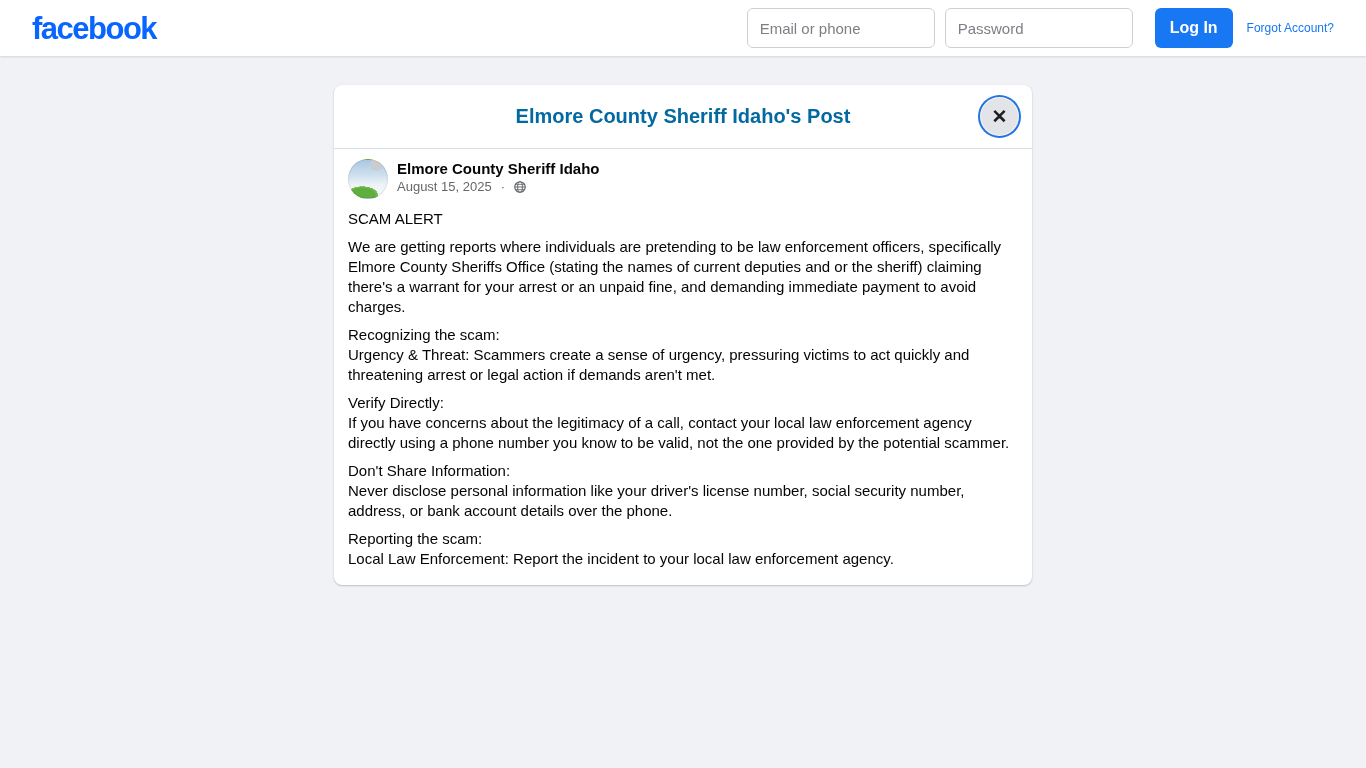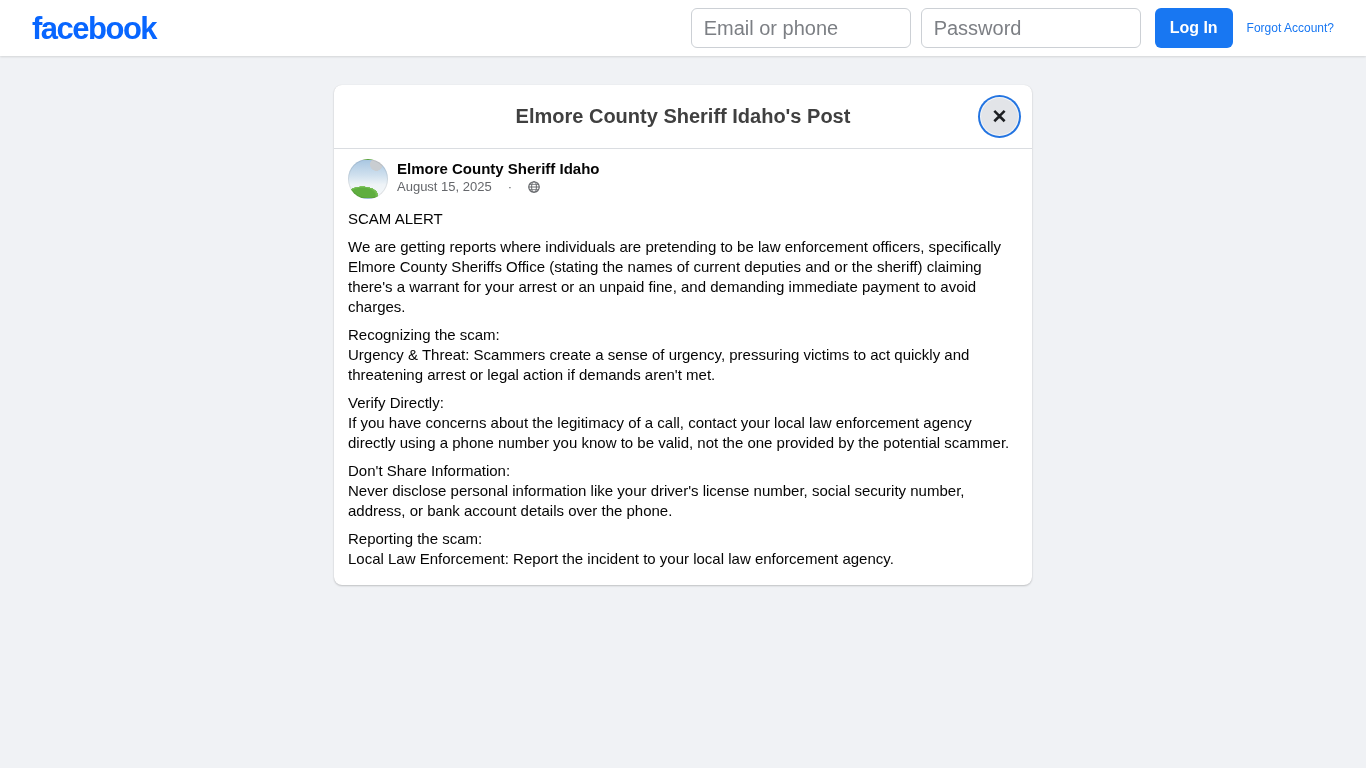--- a/index.html
+++ b/index.html
@@ -30,44 +30,44 @@
     letter-spacing: -1.5px;
     line-height: 1;
     cursor: pointer;
   }
   .login-group {
     display: flex;
     align-items: center;
     gap: 10px;
   }
   .login-input {
-    width: 220px;
+    width: 188px;
     height: 40px;
     border: 1px solid #ccd0d5;
     border-radius: 6px;
     padding: 0 12px;
-    font-size: 20px;
+    font-size: 15px;
     font-family: "Liberation Sans", sans-serif;
     color: #050505;
     background: #fff;
     outline: none;
   }
   .login-input::placeholder { color: #7c7f84; }
   .login-btn {
     height: 40px;
     padding: 0 15px;
     background: #1877f2;
     color: #ffffff;
     border: none;
     border-radius: 6px;
     font-size: 16px;
     font-weight: bold;
     font-family: "Liberation Sans", sans-serif;
     cursor: pointer;
-    margin-left: 4px;
+    margin-left: 12px;
   }
   .forgot-link {
     color: #1877f2;
     font-size: 12px;
     text-decoration: none;
     margin-left: 4px;
   }
 
   
   .card {
@@ -81,21 +81,21 @@
     position: relative;
     height: 64px;
     display: flex;
     align-items: center;
     justify-content: center;
     border-bottom: 1px solid #dadde1;
   }
   .card-title {
     font-size: 20px;
     font-weight: bold;
-    color: #404040;
+    color: #0369a1;
   }
   .close-btn {
     position: absolute;
     right: 14px;
     top: 13px;
     width: 37px;
     height: 37px;
     border-radius: 50%;
     background: #e2e4e8;
     border: none;
@@ -135,21 +135,21 @@
   .author-name {
     font-size: 15px;
     font-weight: bold;
     color: #050505;
     line-height: 19px;
     cursor: pointer;
   }
   .date-row {
     display: flex;
     align-items: center;
-    gap: 16px;
+    gap: 9px;
     color: #65676b;
     font-size: 13px;
     line-height: 17px;
   }
   .globe-icon { display: inline-flex; }
   .post-text p {
     font-size: 15px;
     line-height: 20px;
     color: #050505;
     white-space: pre-line;

